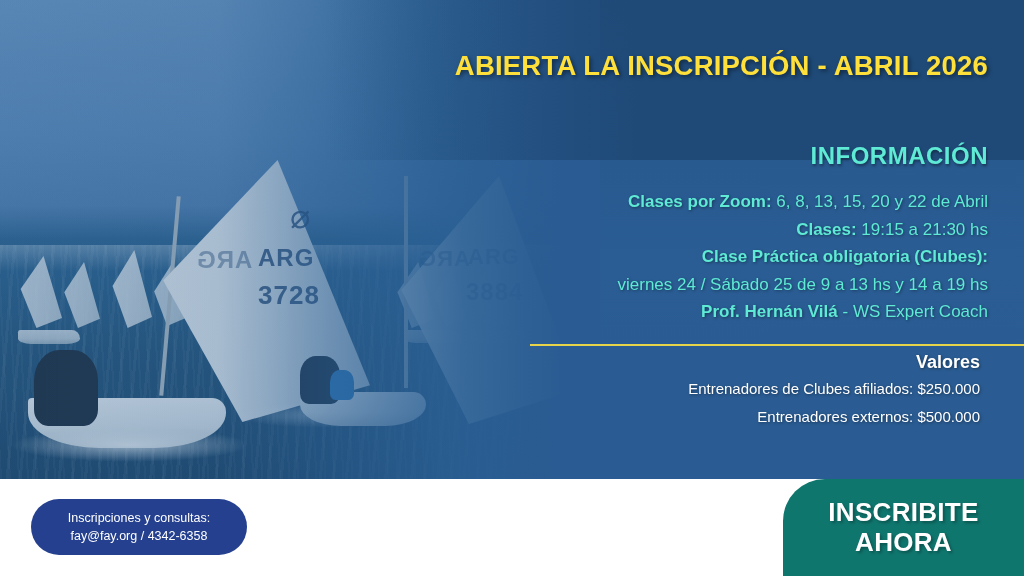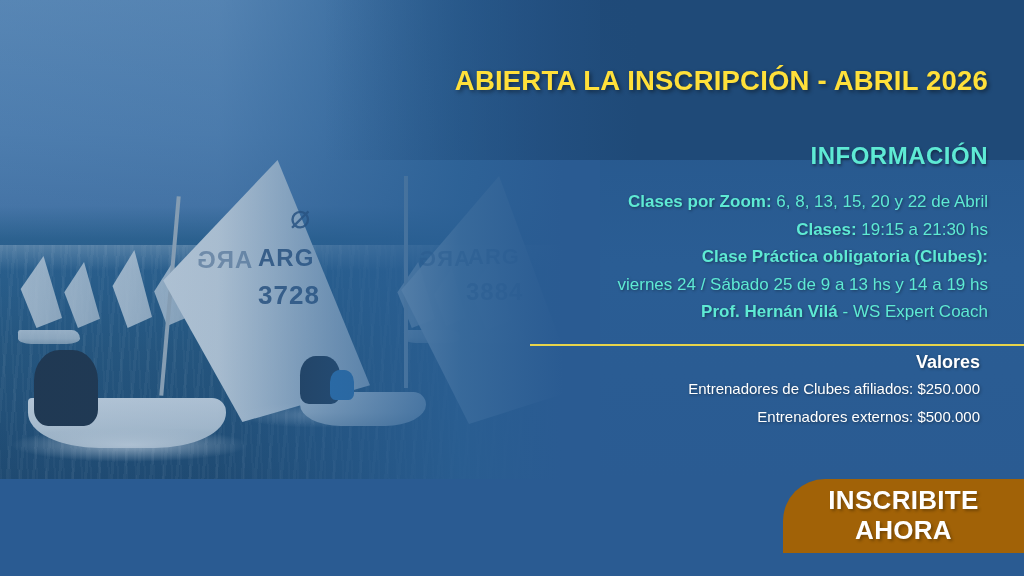--- a/index.html
+++ b/index.html
@@ -76,21 +76,21 @@
   
   .headline{
     position:absolute;right:36px;top:34px;width:800px;text-align:right;
     color:#ffffff;
   }
   .t1{
     font-size:37px;font-weight:700;letter-spacing:.2px;line-height:1.06;
     text-shadow:2px 2px 4px rgba(0,0,0,.45);
   }
   .t2{
-    margin-top:31px;
+    margin-top:16px;
     font-size:27.5px;font-weight:700;color:#FFE03A;letter-spacing:.2px;
     text-shadow:2px 2px 4px rgba(0,0,0,.45);
   }
 
   
   .info{
     position:absolute;right:36px;top:142px;width:720px;text-align:right;color:#5eead4;
   }
   .info-title{
     font-size:24px;font-weight:700;letter-spacing:.5px;
@@ -125,22 +125,22 @@
     position:absolute;left:0;top:479px;width:1024px;height:97px;background:#ffffff;
   }
   .contact-pill{
     position:absolute;left:31px;top:20px;width:216px;height:56px;
     background:#25408f;border-radius:28px;
     display:flex;flex-direction:column;align-items:center;justify-content:center;
     color:#ffffff;font-size:12.5px;line-height:1.45;
   }
 
   .cta{
-    position:absolute;left:783px;top:479px;width:241px;height:74px;
-    background:#a16207;border-top-left-radius:42px;
+    position:absolute;left:783px;top:479px;width:241px;height:97px;
+    background:#0f766e;border-top-left-radius:42px;
     display:flex;align-items:center;justify-content:center;
     cursor:pointer;
   }
   .cta span{
     color:#ffffff;font-size:26px;font-weight:700;line-height:1.14;
     text-align:center;text-shadow:2px 2px 3px rgba(0,0,0,.28);
     letter-spacing:.3px;
   }
 </style>
 </head>
@@ -215,18 +215,26 @@
   </div>
 
   <div class="divider"></div>
 
   <div class="values">
     <div class="val-title">Valores</div>
     <div class="val-line">Entrenadores de Clubes afiliados: $250.000</div>
     <div class="val-line">Entrenadores externos: $500.000</div>
   </div>
 
+  <div class="footer">
+
+    <div class="contact-pill">
+      <div>Inscripciones y consultas:</div>
+      <div>fay@fay.org / 4342-6358</div>
+    </div>
+
+  </div>
 
   <div class="cta">
     <span><span>INSCRIBITE</span><br><span>AHORA</span></span>
   </div>
 
 </div>
 
 </body></html>

